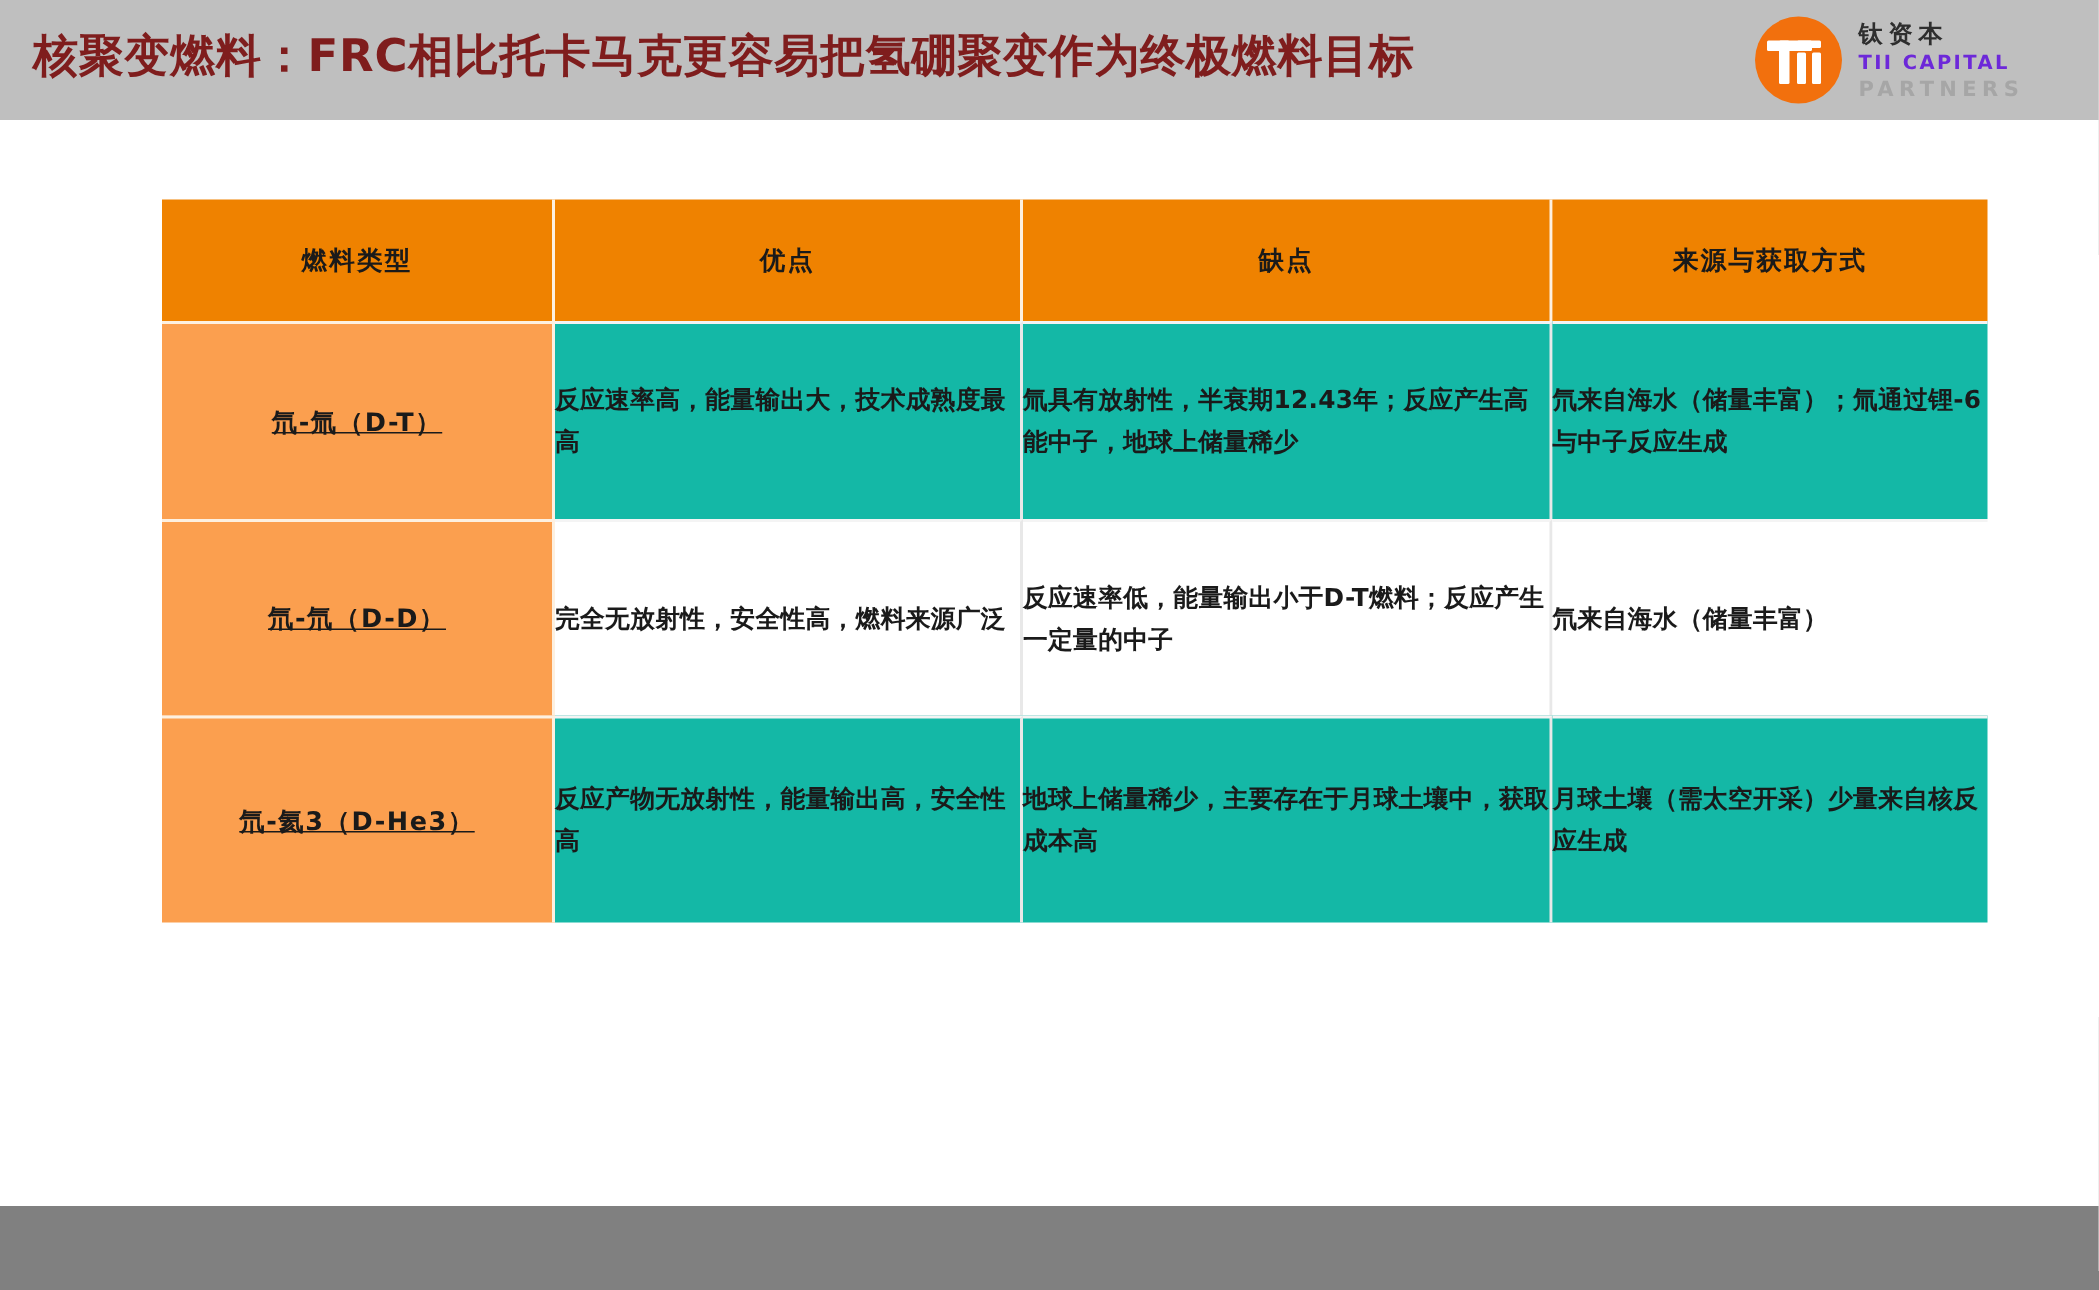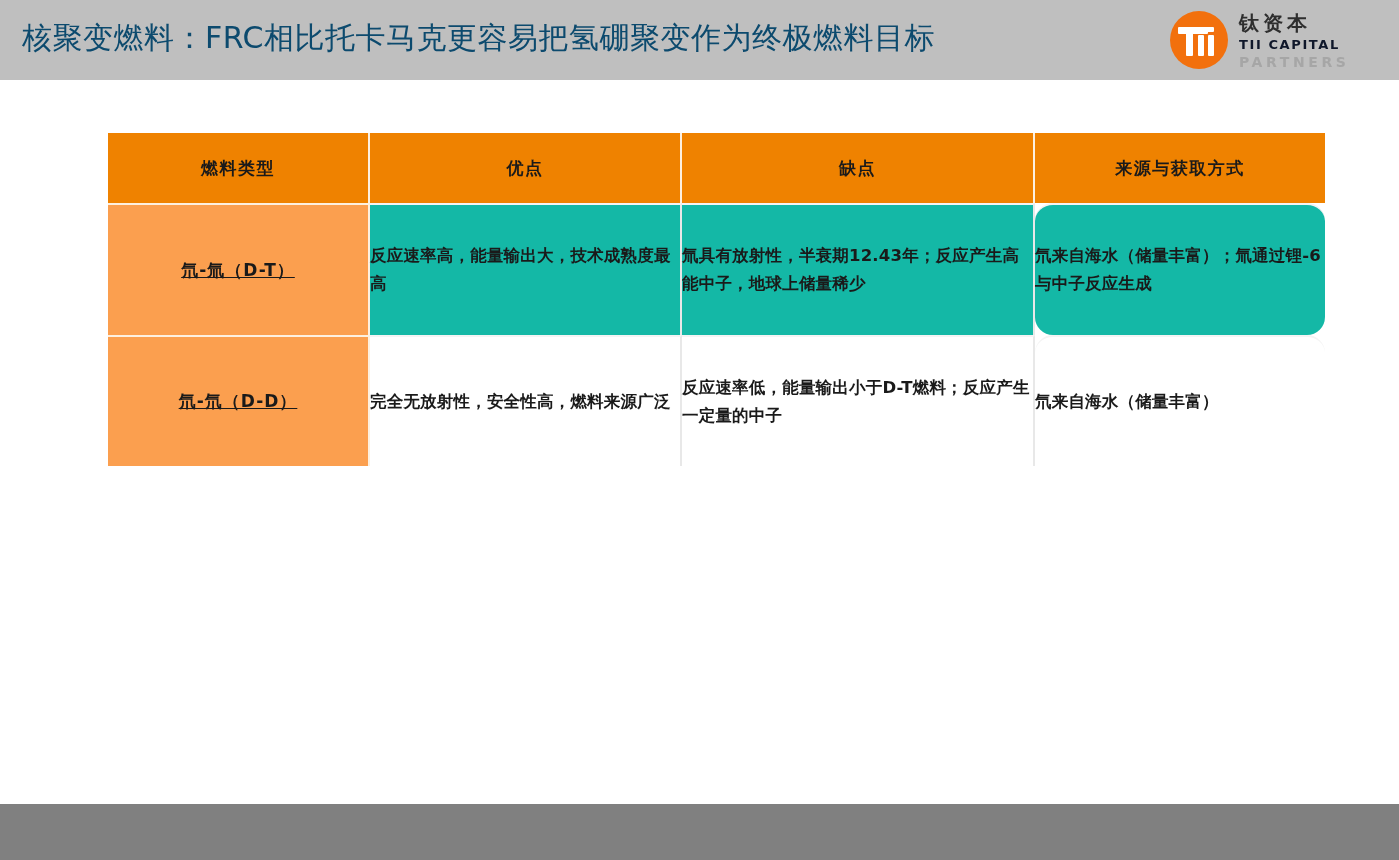--- a/index.html
+++ b/index.html
@@ -22,22 +22,22 @@
     width: 1399px;
     height: 80px;
     background: #bfbfbf;
   }
   #slide-title {
     position: absolute;
     left: 22px;
     top: 16px;
     width: 1100px;
     font-size: 30px;
-    font-weight: normal;
-    color: #0c4a6e;
+    font-weight: bold;
+    color: #7f1d1d;
     letter-spacing: 0.5px;
     white-space: nowrap;
     line-height: 44px;
   }
 
   
   #logo-block {
     position: absolute;
     left: 1169px;
     top: 9px;
@@ -53,29 +53,29 @@
     flex: 0 0 60px;
   }
   #logo-wordmark {
     display: flex;
     flex-direction: column;
     justify-content: center;
     line-height: 1;
     padding-top: 2px;
   }
   #logo-cn {
-    font-size: 20px;
+    font-size: 16px;
     font-weight: bold;
     color: #2e2e2e;
     letter-spacing: 4px;
   }
   #logo-en1 {
     font-size: 13px;
     font-weight: bold;
-    color: #0f172a;
+    color: #6d28d9;
     letter-spacing: 1.6px;
     margin-top: 5px;
   }
   #logo-en2 {
     font-size: 14px;
     font-weight: bold;
     color: #a6a6a6;
     letter-spacing: 3.6px;
     margin-top: 4px;
   }
@@ -99,40 +99,40 @@
     border-collapse: separate;
     border-spacing: 0;
     table-layout: fixed;
   }
   #fuel-table col.c1 { width: 262px; }
   #fuel-table col.c2 { width: 312px; }
   #fuel-table col.c3 { width: 353px; }
   #fuel-table col.c4 { width: 290px; }
 
   #fuel-table th {
-    height: 70px;
+    height: 81px;
     background: #ef8200;
     color: #1a1a1a;
     font-size: 17px;
     font-weight: bold;
     text-align: center;
     vertical-align: middle;
     letter-spacing: 1.5px;
     border-right: 2px solid #fdf0e0;
     padding: 0;
   }
   #fuel-table th:last-child { border-right: none; }
 
   #fuel-table td {
     vertical-align: middle;
     padding: 0;
     border-right: 2px solid #e8e8e8;
     border-top: 2px solid #f4f4f4;
   }
-  #fuel-table td:last-child { border-right: none; border-radius: 18px; }
+  #fuel-table td:last-child { border-right: none; }
 
   td.fuel-name {
     background: #fb9f4f;
     color: #1a1a1a;
     font-size: 17px;
     font-weight: bold;
     text-align: center;
     letter-spacing: 1px;
     border-right: 2px solid #fdf0e0 !important;
     border-top: 2px solid #fdf0e0 !important;
@@ -211,20 +211,26 @@
         <td class="cell">反应速率高，能量输出大，技术成熟度最高</td>
         <td class="cell">氚具有放射性，半衰期12.43年；反应产生高能中子，地球上储量稀少</td>
         <td class="cell">氘来自海水（储量丰富）；氚通过锂-6与中子反应生成</td>
       </tr>
       <tr class="r2 band-b">
         <td class="fuel-name">氘-氘（D-D）</td>
         <td class="cell">完全无放射性，安全性高，燃料来源广泛</td>
         <td class="cell">反应速率低，能量输出小于D-T燃料；反应产生一定量的中子</td>
         <td class="cell">氘来自海水（储量丰富）</td>
       </tr>
+      <tr class="r3 band-a">
+        <td class="fuel-name">氘-氦3（D-He3）</td>
+        <td class="cell">反应产物无放射性，能量输出高，安全性高</td>
+        <td class="cell">地球上储量稀少，主要存在于月球土壤中，获取成本高</td>
+        <td class="cell">月球土壤（需太空开采）少量来自核反应生成</td>
+      </tr>
     </tbody>
   </table>
 
 </div>
 
 <div id="footer-band">
   
   
   
 </div>

